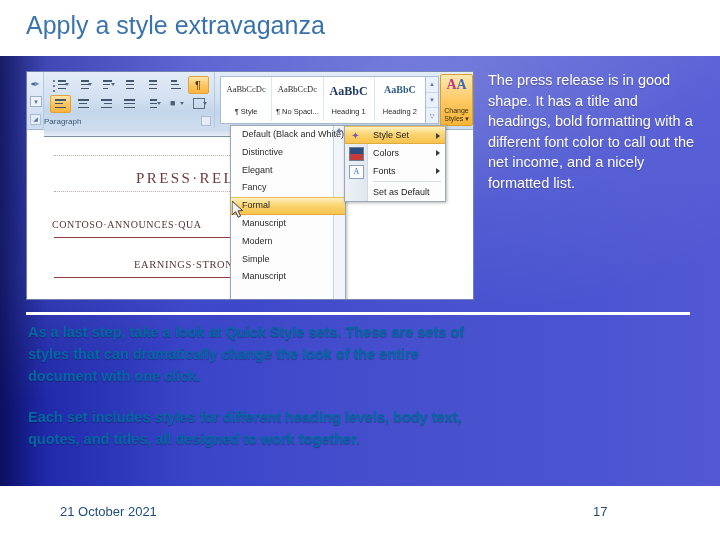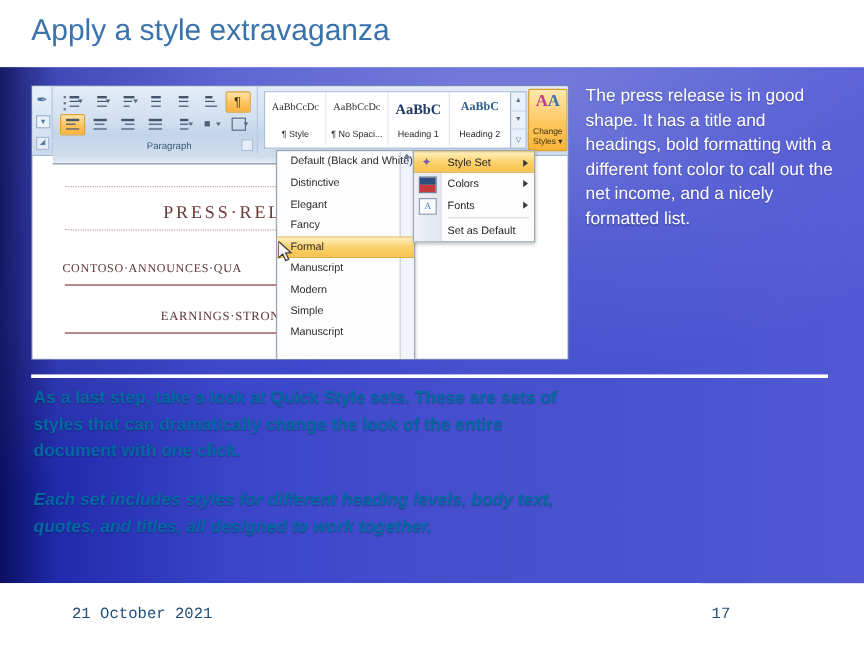--- a/index.html
+++ b/index.html
@@ -91,29 +91,28 @@
     position: absolute;
     left: 28px;
     width: 452px;
     font-size: 14.5px;
     line-height: 22px;
     font-weight: bold;
     color: #0369a1;
     text-shadow: 0 1px 1px rgba(0,0,0,0.28);
   }
   #body-para-1 { top: 321px; }
-  #body-para-2 { top: 406px; font-style: italic; }
+  #body-para-2 { top: 406px; }
 
   
   #footer-band {
     position: absolute;
     left: 0; top: 486px;
     width: 584px; height: 54px;
     background: #ffffff;
-    font-family: Liberation Mono, monospace;
   }
   .footer-text {
     position: absolute;
     top: 18px;
     font-size: 13px;
     color: #1F4E79;
     white-space: nowrap;
   }
   #footer-date { left: 60px; }
   #footer-center { left: 260px; }
@@ -177,22 +176,22 @@
   .rbtn .dots { position:absolute; left:2px; top:3px; }
   .rbtn .dots i { display:block; width:2px; height:2px; background:#6A7D92; margin-bottom:2.8px; }
   .rbtn.active {
     background: linear-gradient(180deg,#FFE6A8 0%,#FDC563 50%,#FBB43F 100%);
     border: 1px solid #E0A33A;
     border-radius: 2px;
   }
   .rbtn .car { position:absolute; right:1px; top:6px; width:0;height:0;
     border-left:2.5px solid transparent;border-right:2.5px solid transparent;border-top:3px solid #56687E; }
   .grp-label {
-    position: absolute; bottom: 2px; left: 12px; width: 100%;
-    text-align: center; font-size: 8px; color: #3B5876;
+    position: absolute; bottom: 2px; left: 0; width: 100%;
+    text-align: left; font-size: 8px; color: #3B5876;
   }
   .grp-dlg {
     position:absolute; right:3px; bottom:2px; width:8px;height:8px;
     border:1px solid #A8BCD4; background:#E4EDF8;
   }
 
   
   #grp-styles {
     position: absolute; left: 188px; top: 0; width: 258px; height: 56px;
   }

